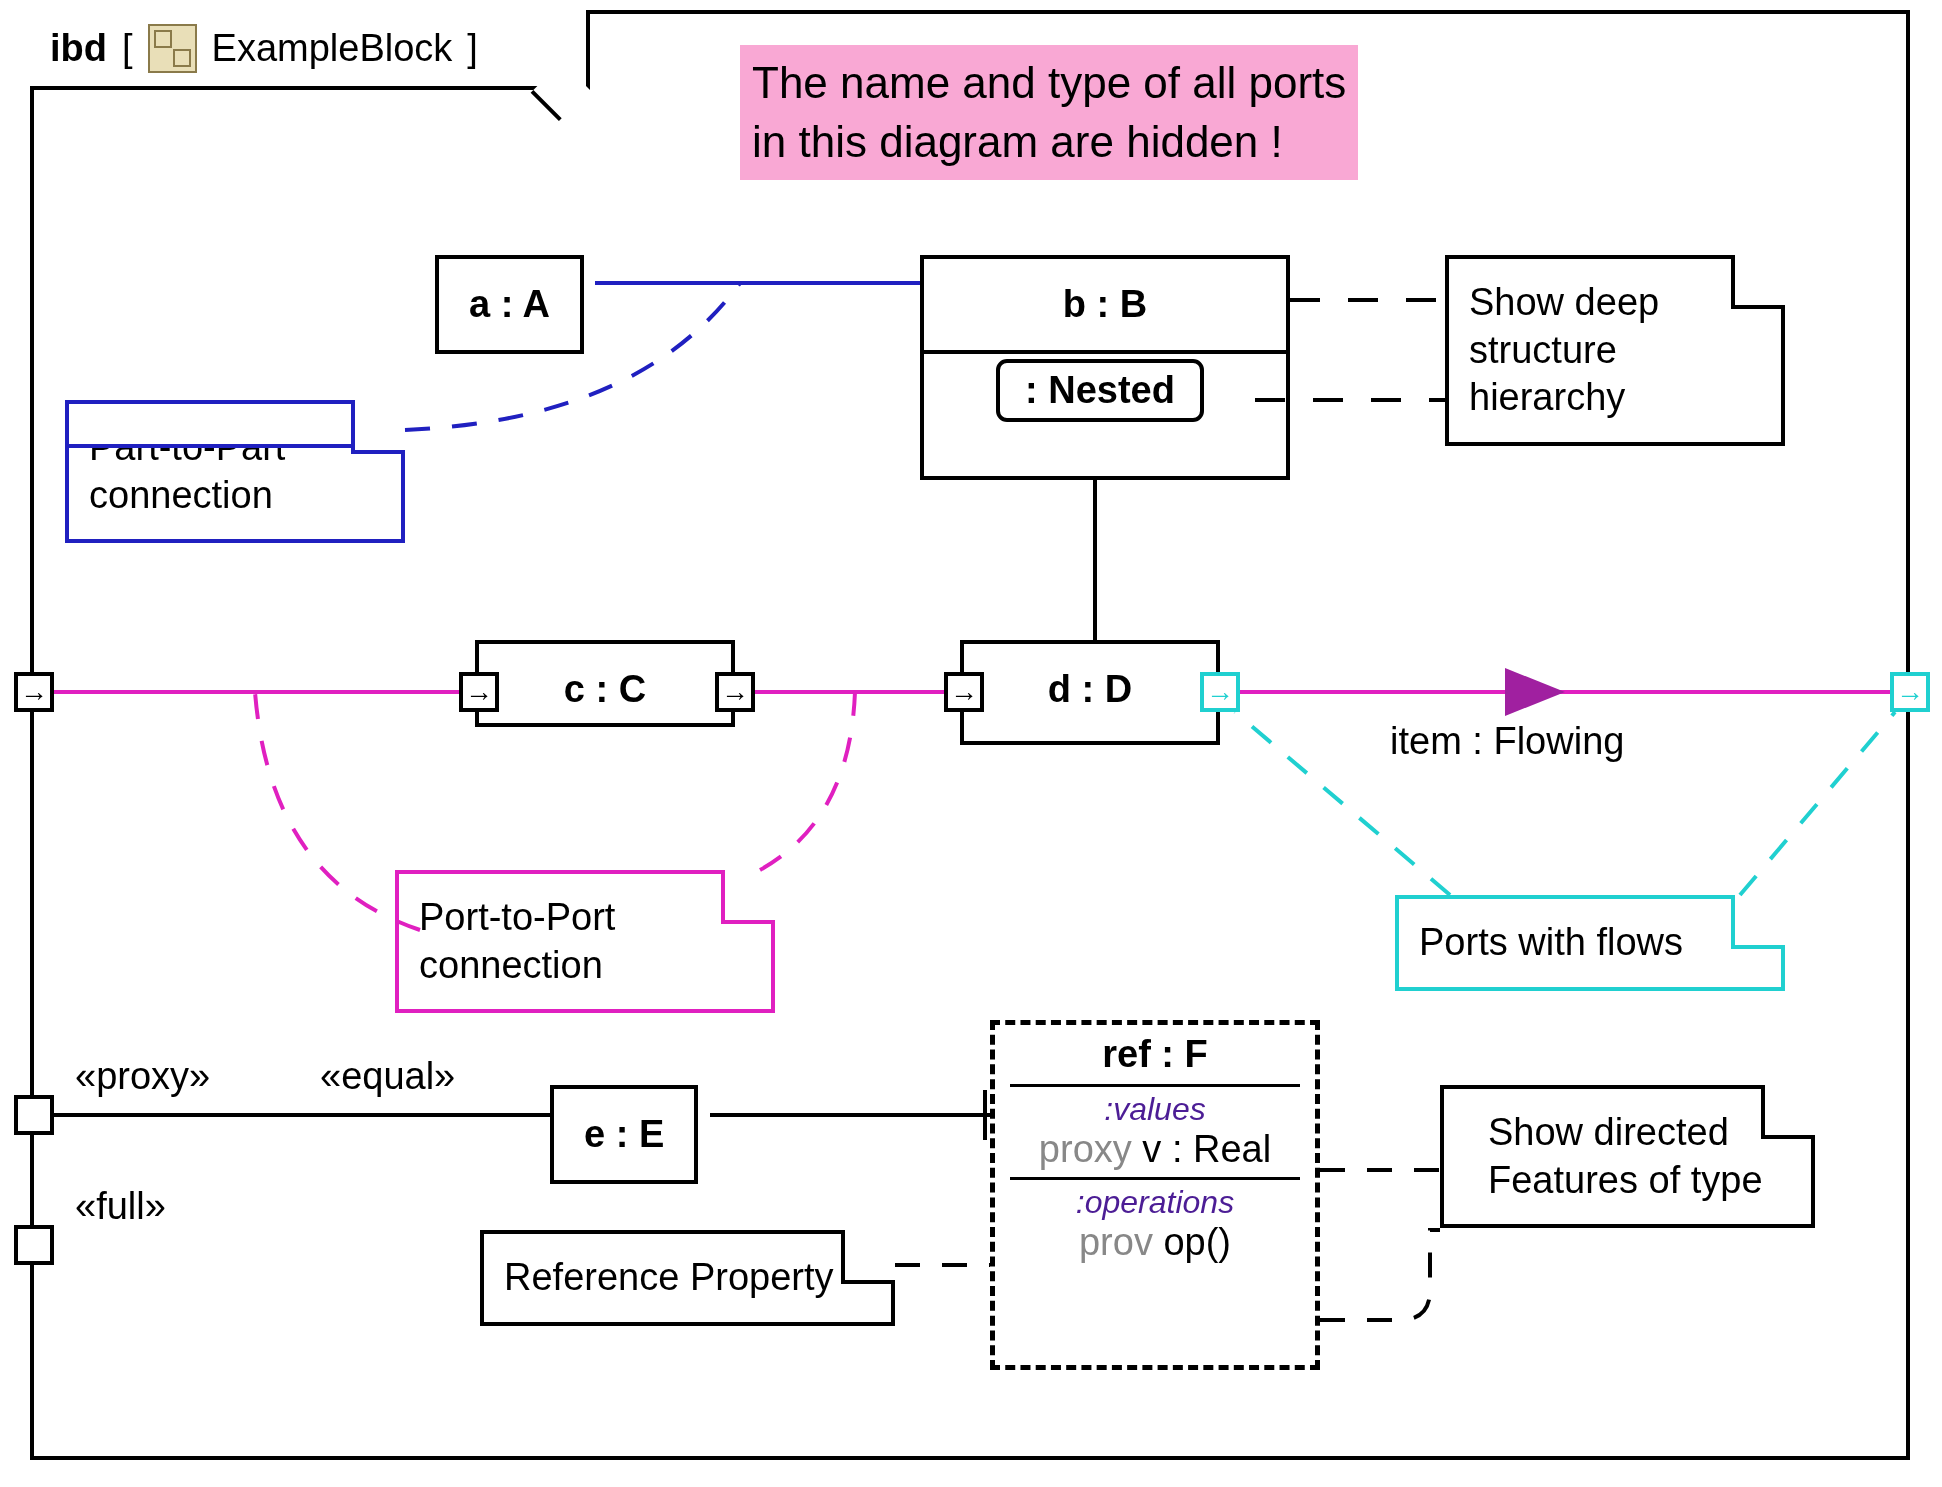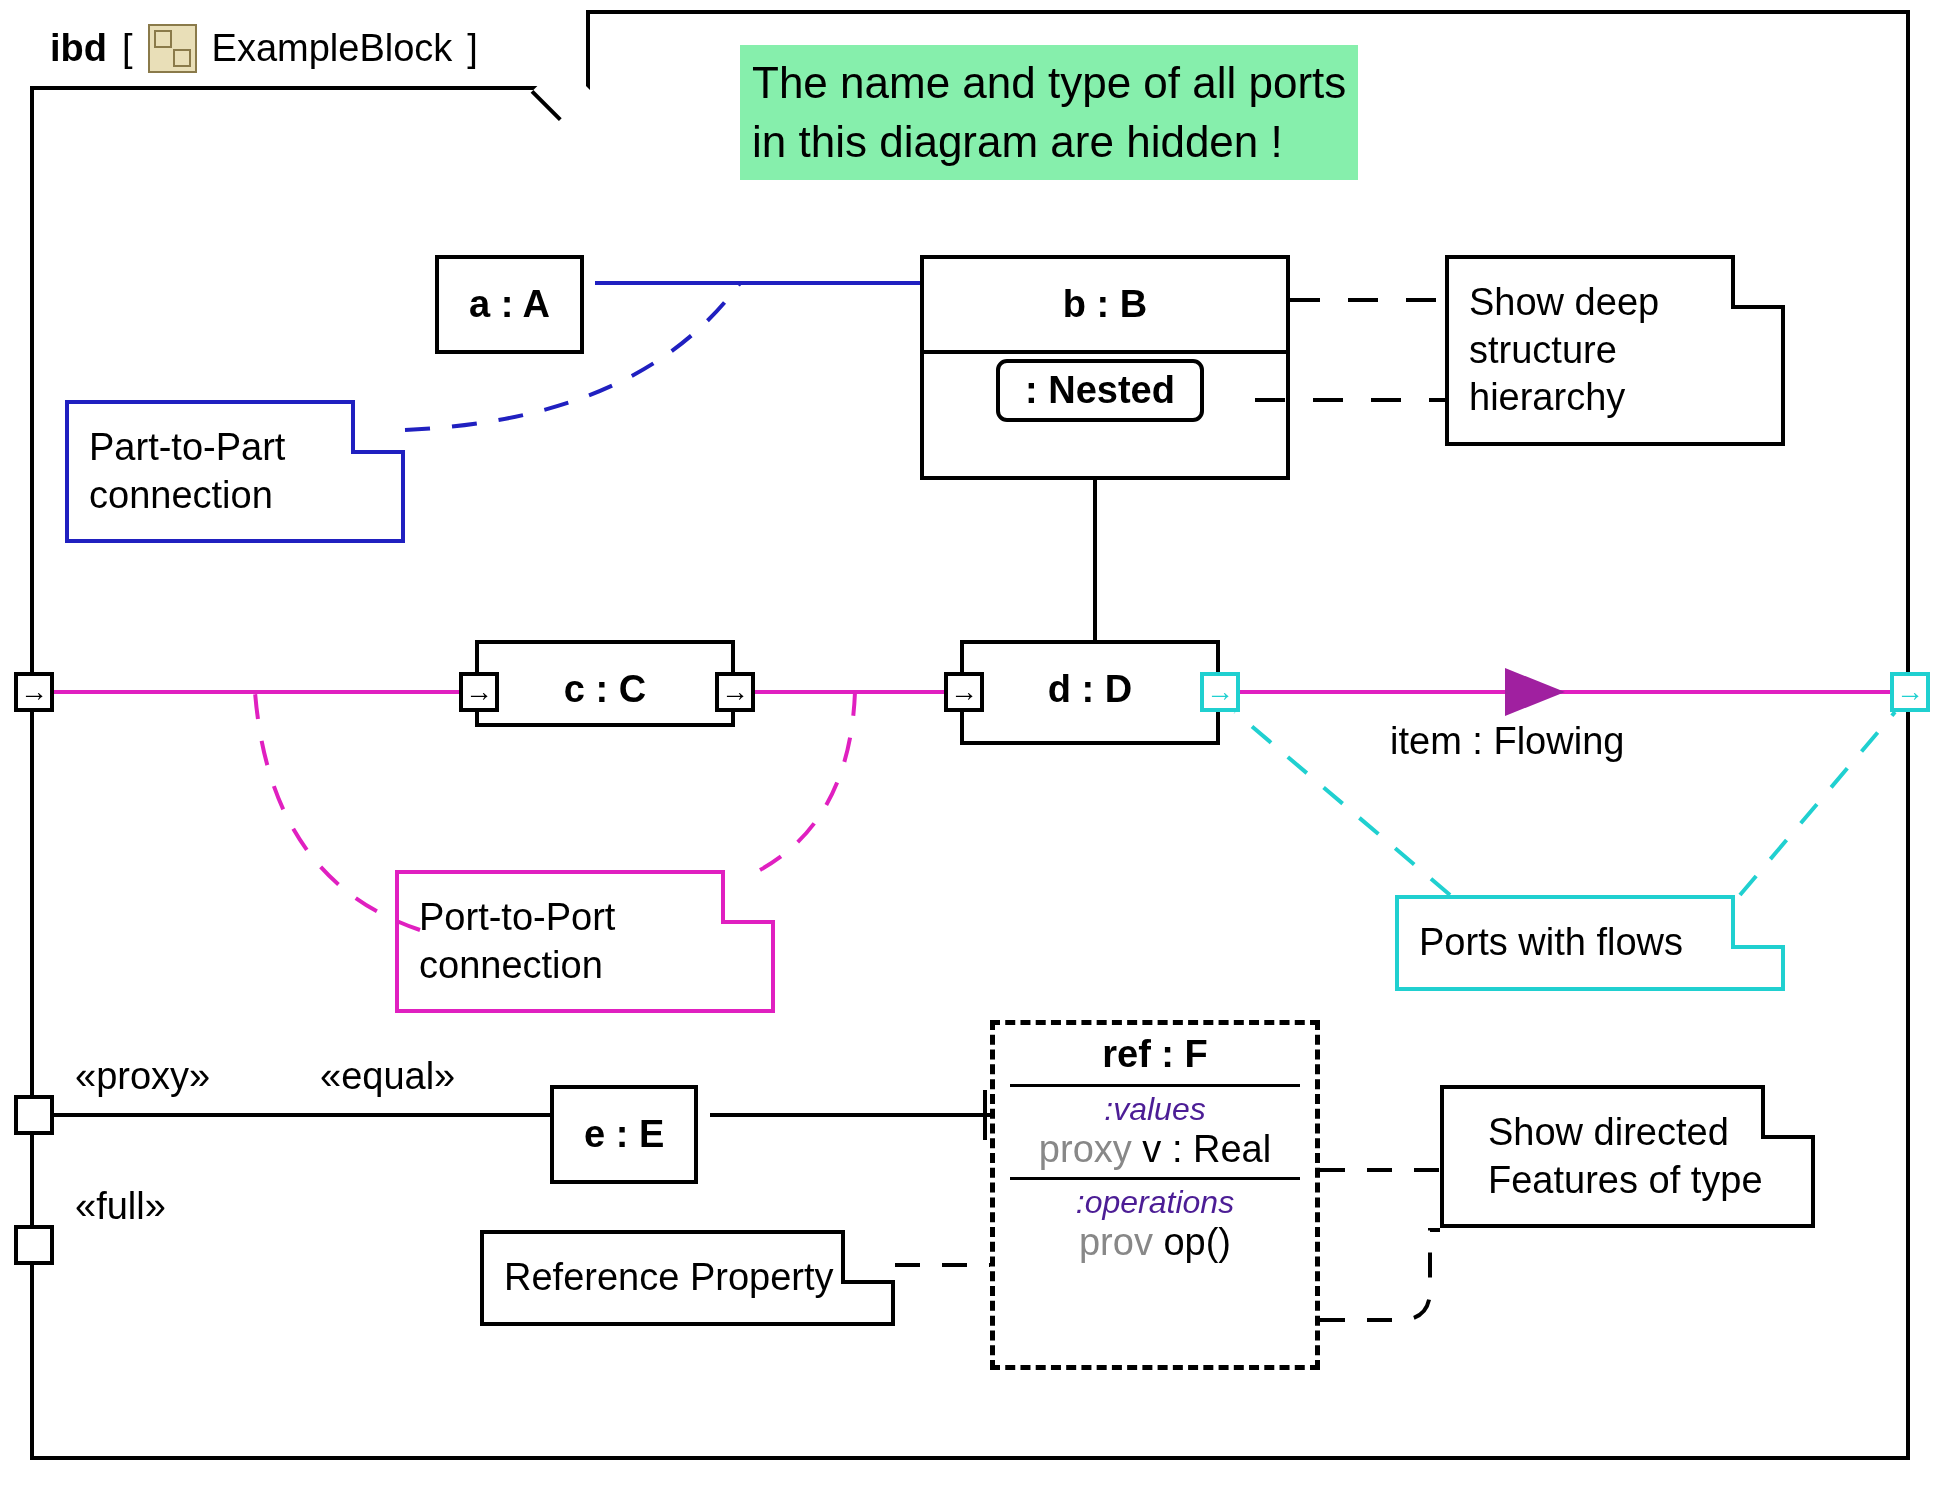--- a/index.html
+++ b/index.html
@@ -62,21 +62,21 @@
     border: 2px solid #8a7a4a;
     background: #e9dfb8;
     width: 14px;
     height: 14px;
   }
   .ibd-icon::before { left: 4px; top: 4px; }
   .ibd-icon::after { right: 4px; bottom: 4px; }
 
   .highlight {
     position: absolute;
-    background: #86efac;
+    background: #f9a8d4;
     font-size: 44px;
     padding: 8px 12px;
     line-height: 1.35;
   }
 
   .block {
     position: absolute;
     border: 4px solid #000;
     background: #fff;
     box-sizing: border-box;
@@ -257,22 +257,20 @@
 connection</div>
   <div class="note blue" style="left:65px; top:400px; width:340px; height:0; padding:0; border:none;">
   </div>
 
   <style>
     .note > .txt { white-space: pre; position: relative; z-index: 2; }
   </style>
 
   <div class="note blue" style="left: 65px; top: 400px; width: 340px;">
     <div class="fold"></div>
-    <div class="txt">Part-to-Part
-connection</div>
   </div>
 
   <div class="note magenta" style="left: 395px; top: 870px; width: 380px;">
     <div class="fold"></div>
     <div class="txt">Port-to-Port
 connection</div>
   </div>
 
   <div class="note cyan" style="left: 1395px; top: 895px; width: 390px;">
     <div class="fold"></div>

